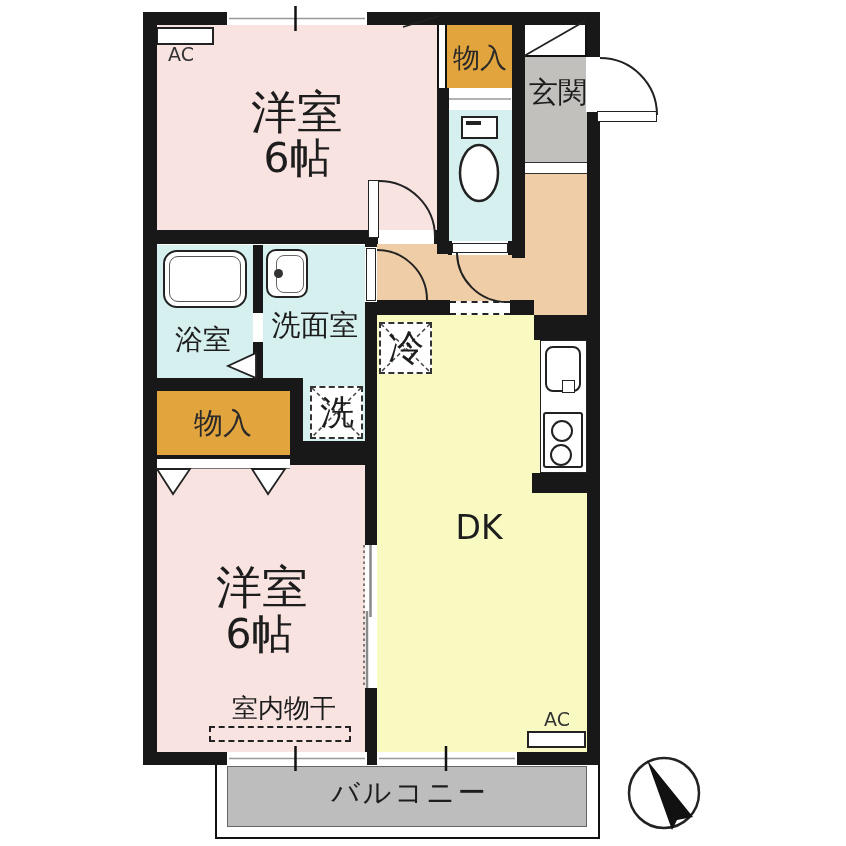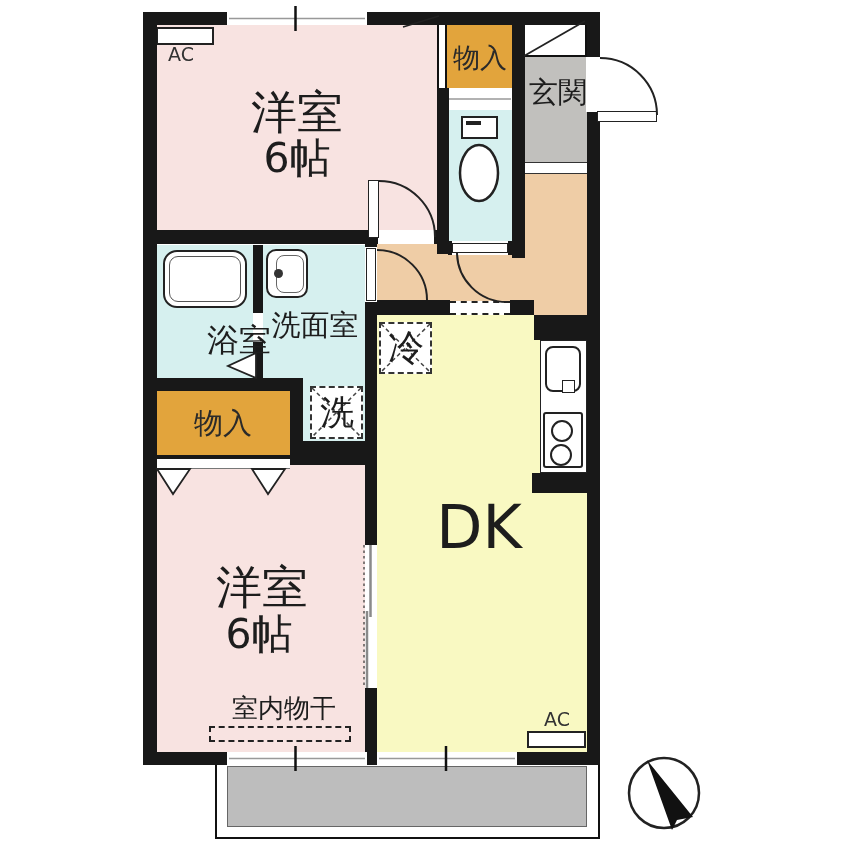--- a/index.html
+++ b/index.html
@@ -157,25 +157,26 @@
     <g transform="translate(625,754)">
       <circle cx="39" cy="39" r="35" fill="#fff" stroke="#222" stroke-width="2.5"></circle>
       <polygon points="22,6 68,63 52,66 47,76" fill="#111"></polygon>
     </g>
   </svg>
 
   <div class="lbl" style="left:297px;top:112px;font-size:46px;">洋室</div>
   <div class="lbl" style="left:297px;top:158px;font-size:41px;">6帖</div>
   <div class="lbl" style="left:262px;top:587px;font-size:46px;">洋室</div>
   <div class="lbl" style="left:259px;top:634px;font-size:41px;">6帖</div>
-  <div class="lbl" style="left:479px;top:527px;font-size:60px;">DK</div>
-  <div class="lbl" style="left:203px;top:340px;font-size:32px;margin-left:36px;">浴室</div>
+  <div class="lbl" style="left:479px;top:527px;font-size:33px;">DK</div>
+  <div class="lbl" style="left:203px;top:340px;font-size:28px;">浴室</div>
   <div class="lbl" style="left:315px;top:325px;font-size:29px;">洗面室</div>
   <div class="lbl" style="left:558px;top:92px;font-size:29px;text-align:right;">玄関</div>
   <div class="lbl" style="left:480px;top:57px;font-size:27px;color:#2a2a2a;">物入</div>
   <div class="lbl" style="left:223px;top:423px;font-size:29px;color:#2a2a2a;">物入</div>
   <div class="lbl" style="left:406px;top:348px;font-size:36px;">冷</div>
   <div class="lbl" style="left:337px;top:412px;font-size:34px;">洗</div>
   <div class="lbl" style="left:284px;top:708px;font-size:26px;">室内物干</div>
+  <div class="lbl" style="left:410px;top:793px;font-size:28px;letter-spacing:3px;">バルコニー</div>
   <div class="lbl" style="left:181px;top:54px;font-size:19px;color:#333;">AC</div>
   <div class="lbl" style="left:557px;top:719px;font-size:19px;color:#333;">AC</div>
 
 </div>
 
 </body></html>

